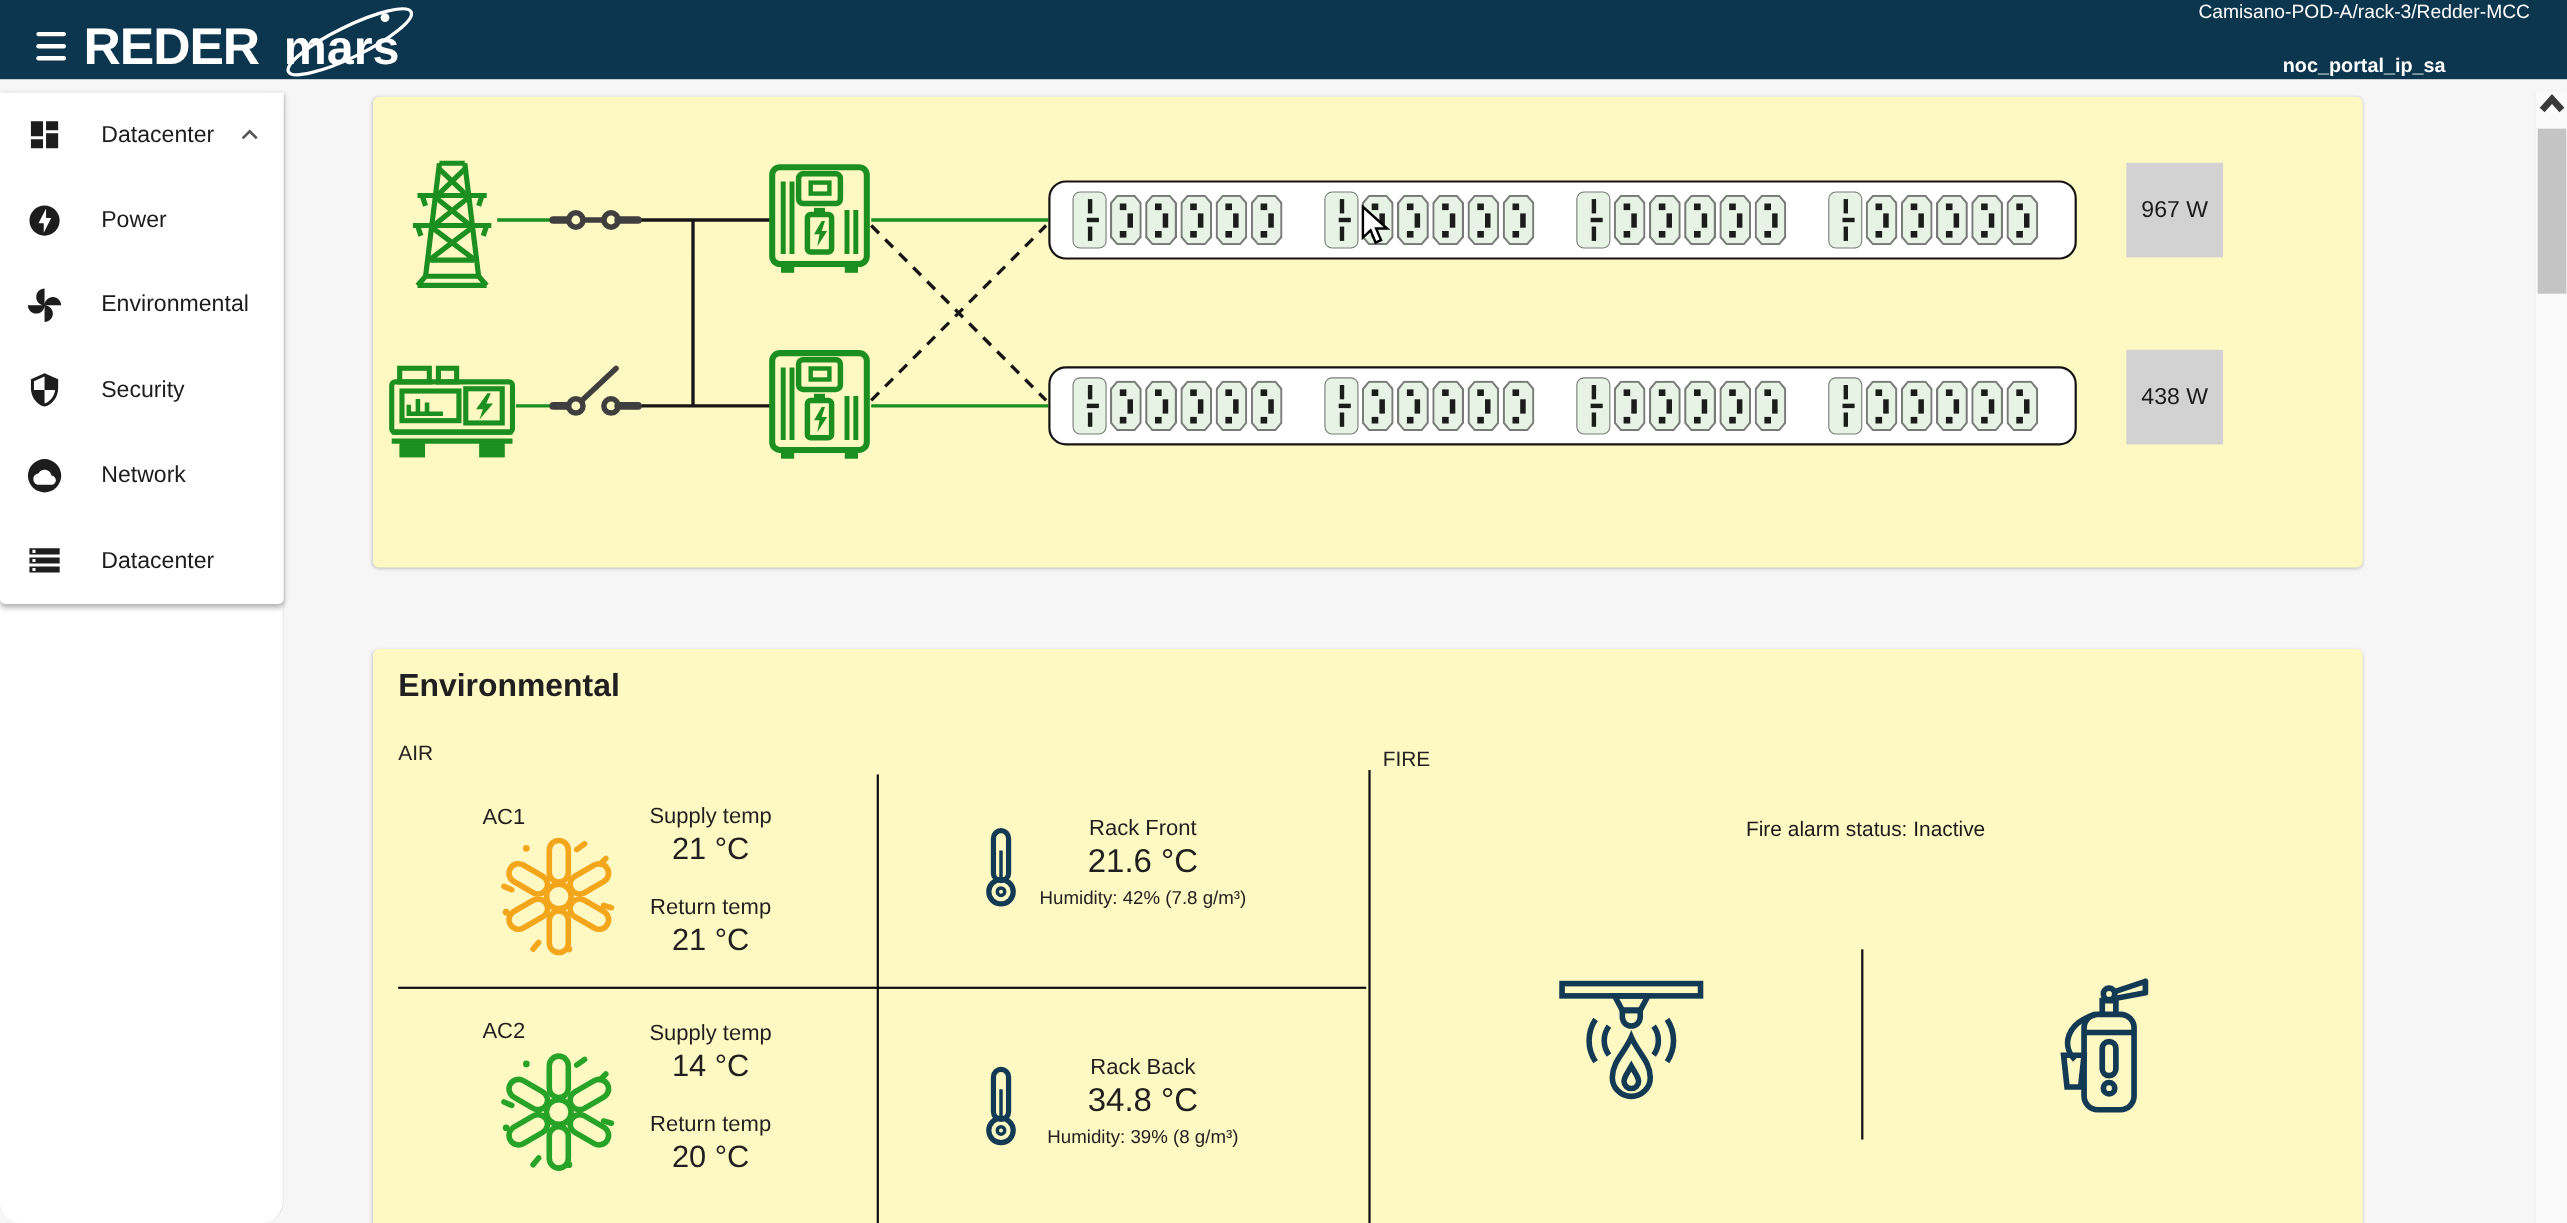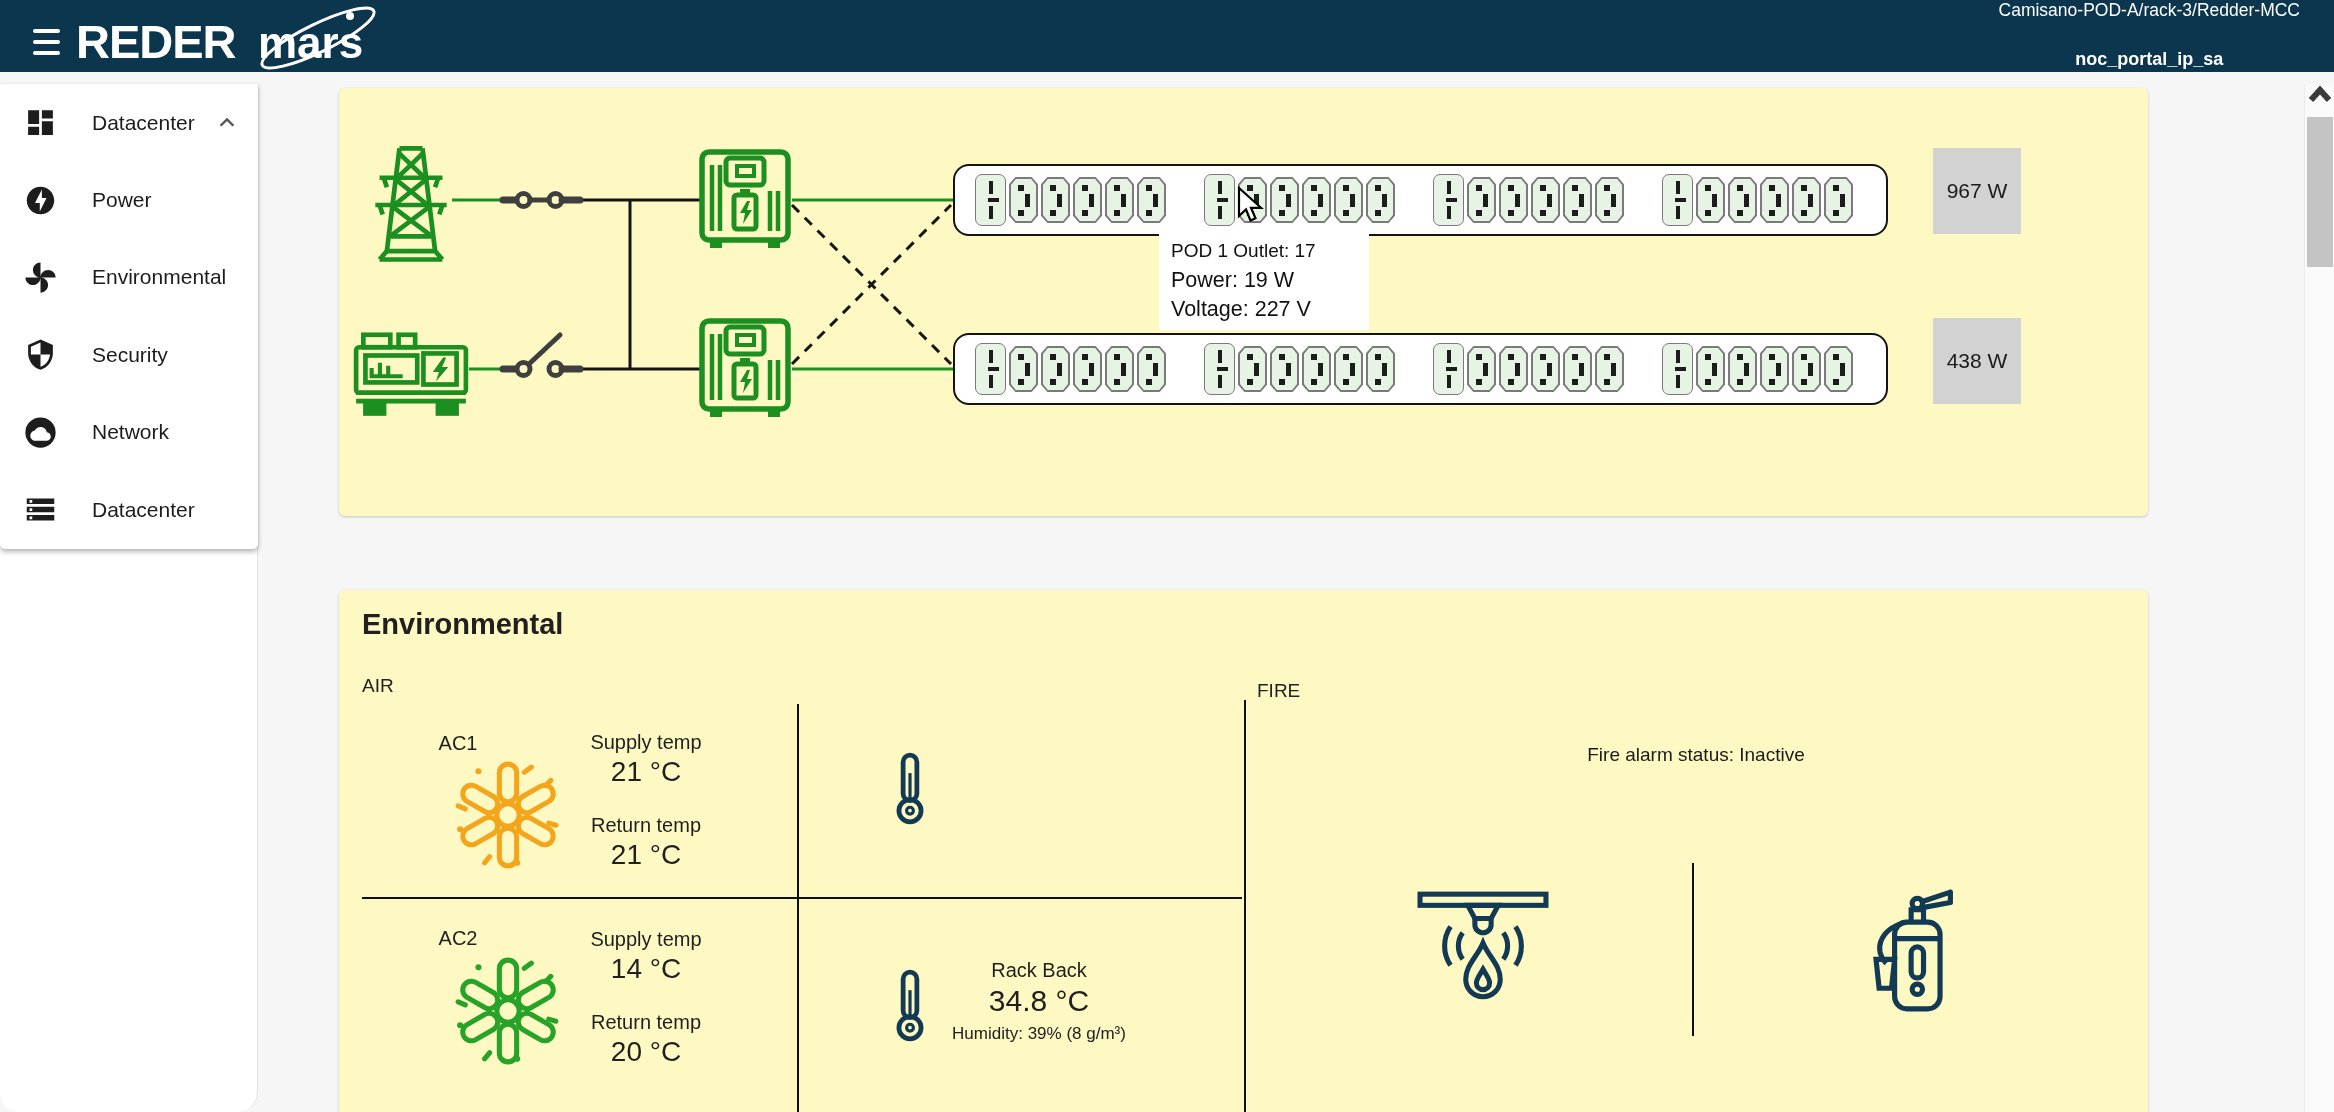--- a/index.html
+++ b/index.html
@@ -477,25 +477,20 @@
             <i class="mk mk1"></i>
             <i class="mk mk2"></i>
             <i class="mk mk3"></i>
           </div>
         </div>
       </div>
 
     <div class="reading reading1">967 W</div>
     <div class="reading reading2">438 W</div>
 
-    <div class="pdu-tooltip">
-      <div class="tl1">POD 1 Outlet: 17</div>
-      <div class="tl2">Power: 19 W</div>
-      <div class="tl3">Voltage: 227 V</div>
-    </div>
 
     <svg class="cursor" width="30" height="42" viewBox="0 0 30 42">
       <path d="M4,2 L4,30 L11,23.5 L15.5,34.5 L20.5,32.3 L16,21.8 L26,21.8 Z" fill="#fff" stroke="#000" stroke-width="2.2"></path>
     </svg>
   </section>
 
   <section class="card env-card">
     <h2 class="env-title">Environmental</h2>
     <div class="zone-label air-label">AIR</div>
     <div class="zone-label fire-label">FIRE</div>
@@ -555,20 +550,25 @@
     </div>
 
     <svg class="sensor-icon" style="top:162px;" width="30" height="74" viewBox="0 0 27 70">
       <g stroke="currentColor" fill="none">
         <rect x="7" y="3" width="13" height="43" rx="6.5" stroke-width="4.5"></rect>
         <circle cx="13.5" cy="55.5" r="10.5" stroke-width="4.5"></circle>
         <circle cx="13.5" cy="55.5" r="3.2" stroke-width="3"></circle>
         <path d="M13.5,20 V45" stroke-width="3"></path>
       </g>
     </svg>
+    <div class="sensor-col" style="top:152px;">
+      <div class="s-name">Rack Front</div>
+      <div class="s-temp">21.6 °C</div>
+      <div class="s-hum">Humidity: 42% (7.8 g/m³)</div>
+    </div>
     <svg class="sensor-icon" style="top:379px;" width="30" height="74" viewBox="0 0 27 70">
       <g stroke="currentColor" fill="none">
         <rect x="7" y="3" width="13" height="43" rx="6.5" stroke-width="4.5"></rect>
         <circle cx="13.5" cy="55.5" r="10.5" stroke-width="4.5"></circle>
         <circle cx="13.5" cy="55.5" r="3.2" stroke-width="3"></circle>
         <path d="M13.5,20 V45" stroke-width="3"></path>
       </g>
     </svg>
     <div class="sensor-col" style="top:369px;">
       <div class="s-name">Rack Back</div>

